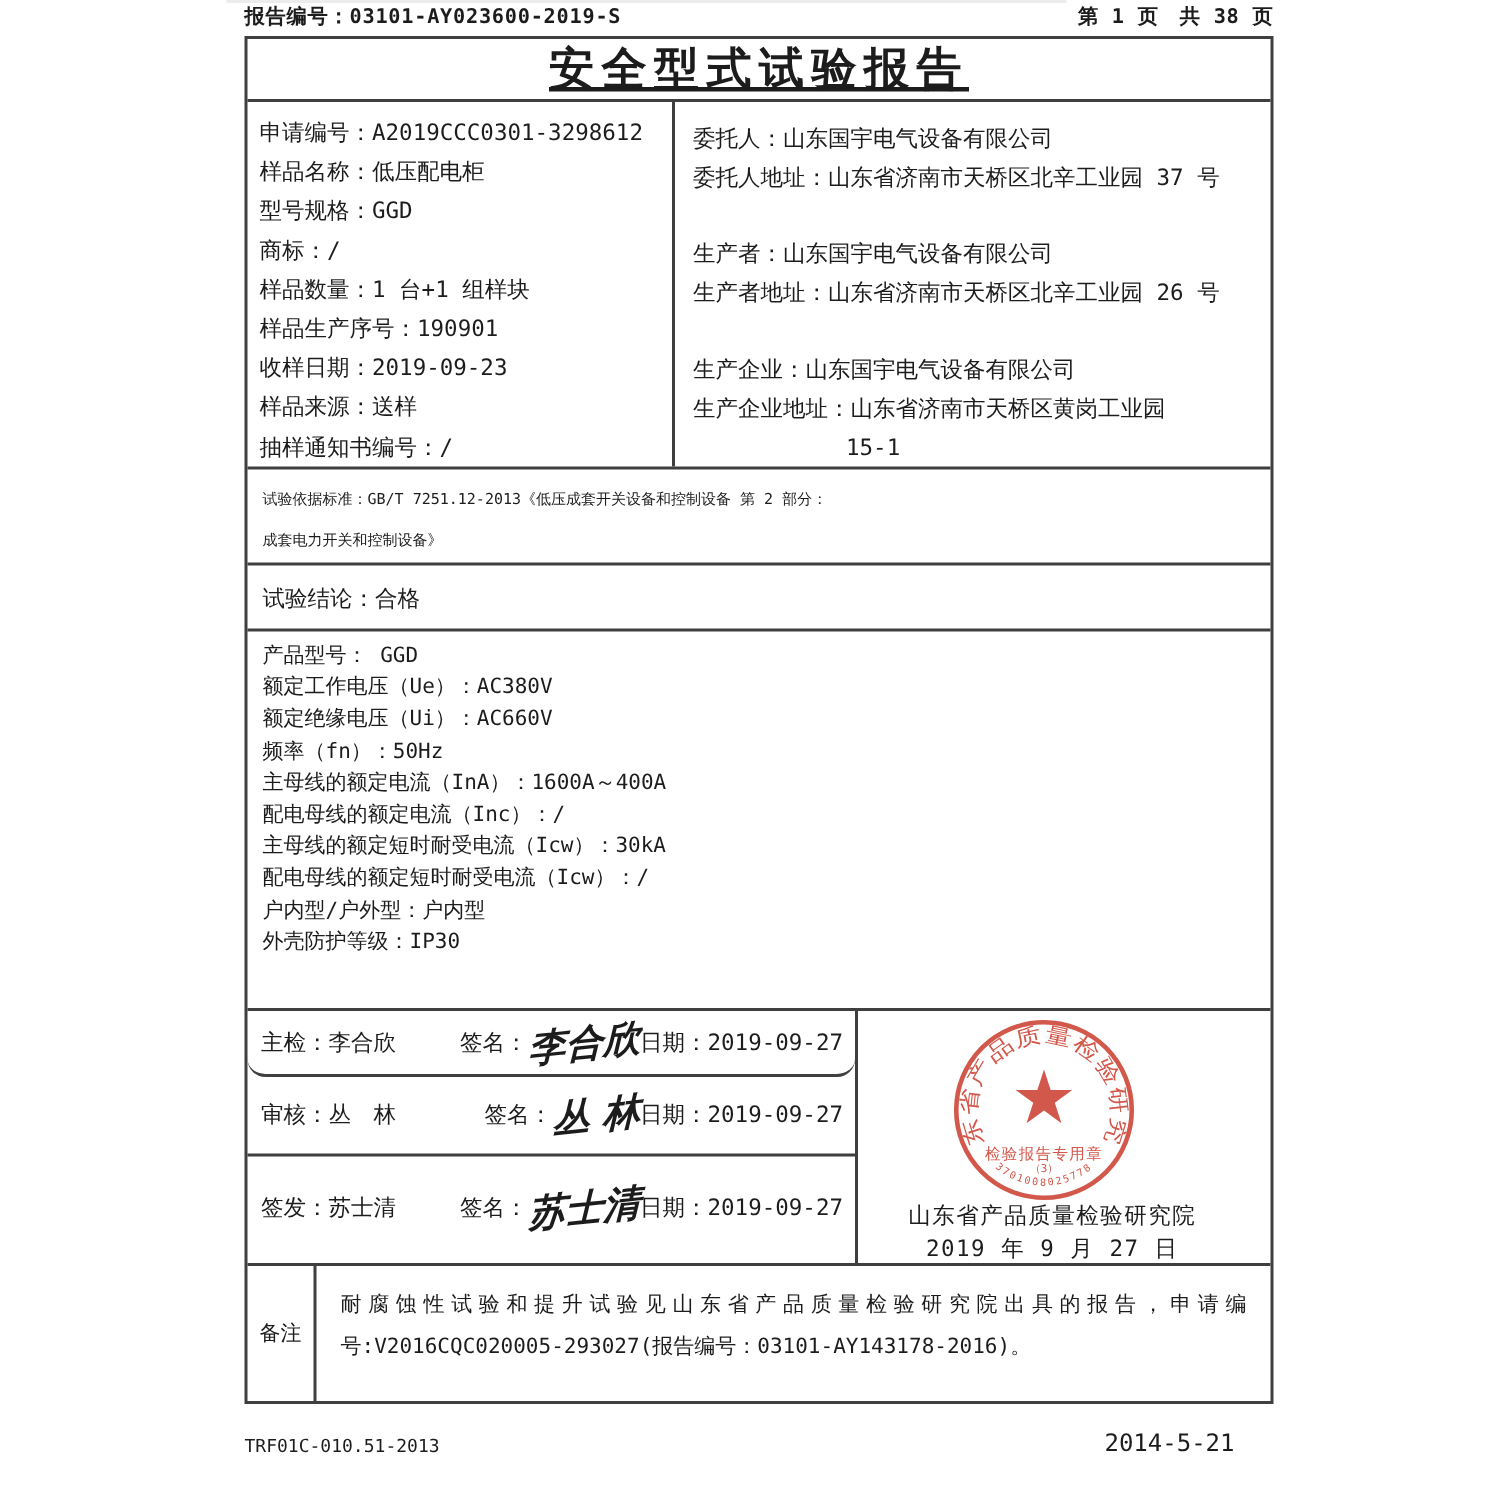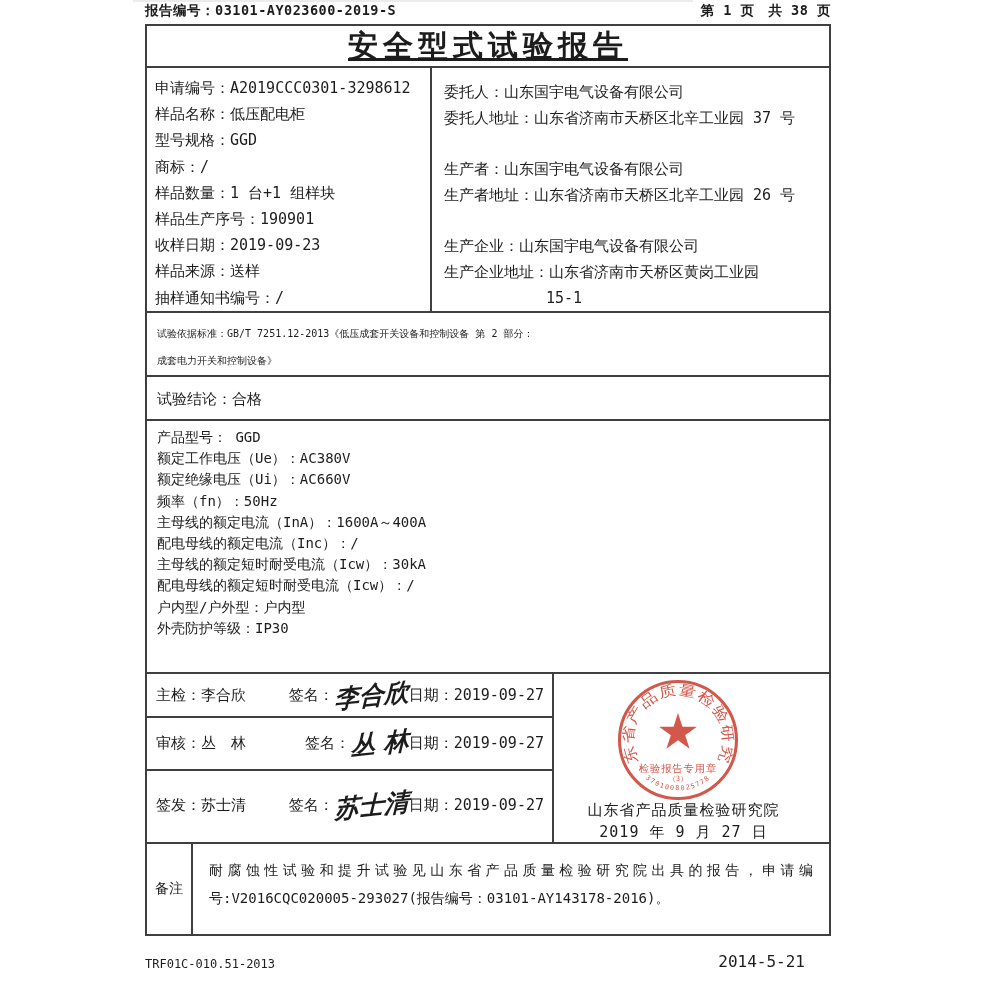--- a/index.html
+++ b/index.html
@@ -8,21 +8,21 @@
     --stamp:#cf4a3c;
   }
   *{box-sizing:border-box;margin:0;padding:0;}
   html,body{width:1000px;height:1000px;}
   body{
     background:#ffffff;
     color:var(--ink);
     font-family:"DejaVu Sans Mono","Liberation Mono",serif;
     position:relative;
   }
-  .sheet{position:absolute;left:145px;top:0;width:686px;}
+  .sheet{position:absolute;left:163px;top:0;width:686px;}
   .scan-edge{position:absolute;left:-12px;top:0;width:560px;height:2px;background:#ececec;}
   
   .page-header{display:flex;justify-content:space-between;align-items:flex-start;
     padding-top:2px;font-size:13.5px;font-weight:bold;letter-spacing:.5px;}
   
   .tbl{margin-top:4px;border:2px solid var(--line);width:100%;}
   .row{border-bottom:2px solid var(--line);}
   .row:last-child{border-bottom:none;}
   .title-row{height:42px;display:flex;align-items:center;justify-content:center;
     font-family:"DejaVu Serif","Liberation Serif",serif;
@@ -40,21 +40,21 @@
   .std-row{height:64px;padding:7px 10px 0 10px;font-size:10px;line-height:27px;}
   .concl-row{height:44px;padding:13px 22px 0 10px;font-size:15px;}
   
   .specs-row{height:253px;padding:6px 10px 0 10px;font-size:14px;}
   .specs-row .sline{line-height:21.2px;white-space:nowrap;}
   
   .sig-area{height:170px;display:flex;}
   .sig-rows{width:407px;border-right:2px solid var(--line);display:flex;flex-direction:column;}
   .sig-row{display:flex;align-items:center;padding-left:9px;font-size:15px;
     border-bottom:2px solid var(--line);position:relative;}
-  .sig-rows div:nth-of-type(1){height:44px;}
+  .sig-rows div:nth-of-type(1){height:44px;border-radius:12px;}
   .sig-rows div:nth-of-type(2){height:53px;}
   .sig-rows div:nth-of-type(3){height:69px;border-bottom:none;}
   .sig-role{width:158px;white-space:nowrap;}
   .sig-label{white-space:nowrap;}
   .autograph{flex:1;text-align:center;font-family:"DejaVu Serif","Liberation Serif",serif;
     font-style:italic;font-weight:bold;font-size:25px;transform:rotate(-6deg) skewX(-6deg);
     white-space:nowrap;}
   .sig-date{white-space:nowrap;margin-right:8px;}
   
   .stamp-cell{flex:1;display:flex;flex-direction:column;align-items:center;position:relative;}

